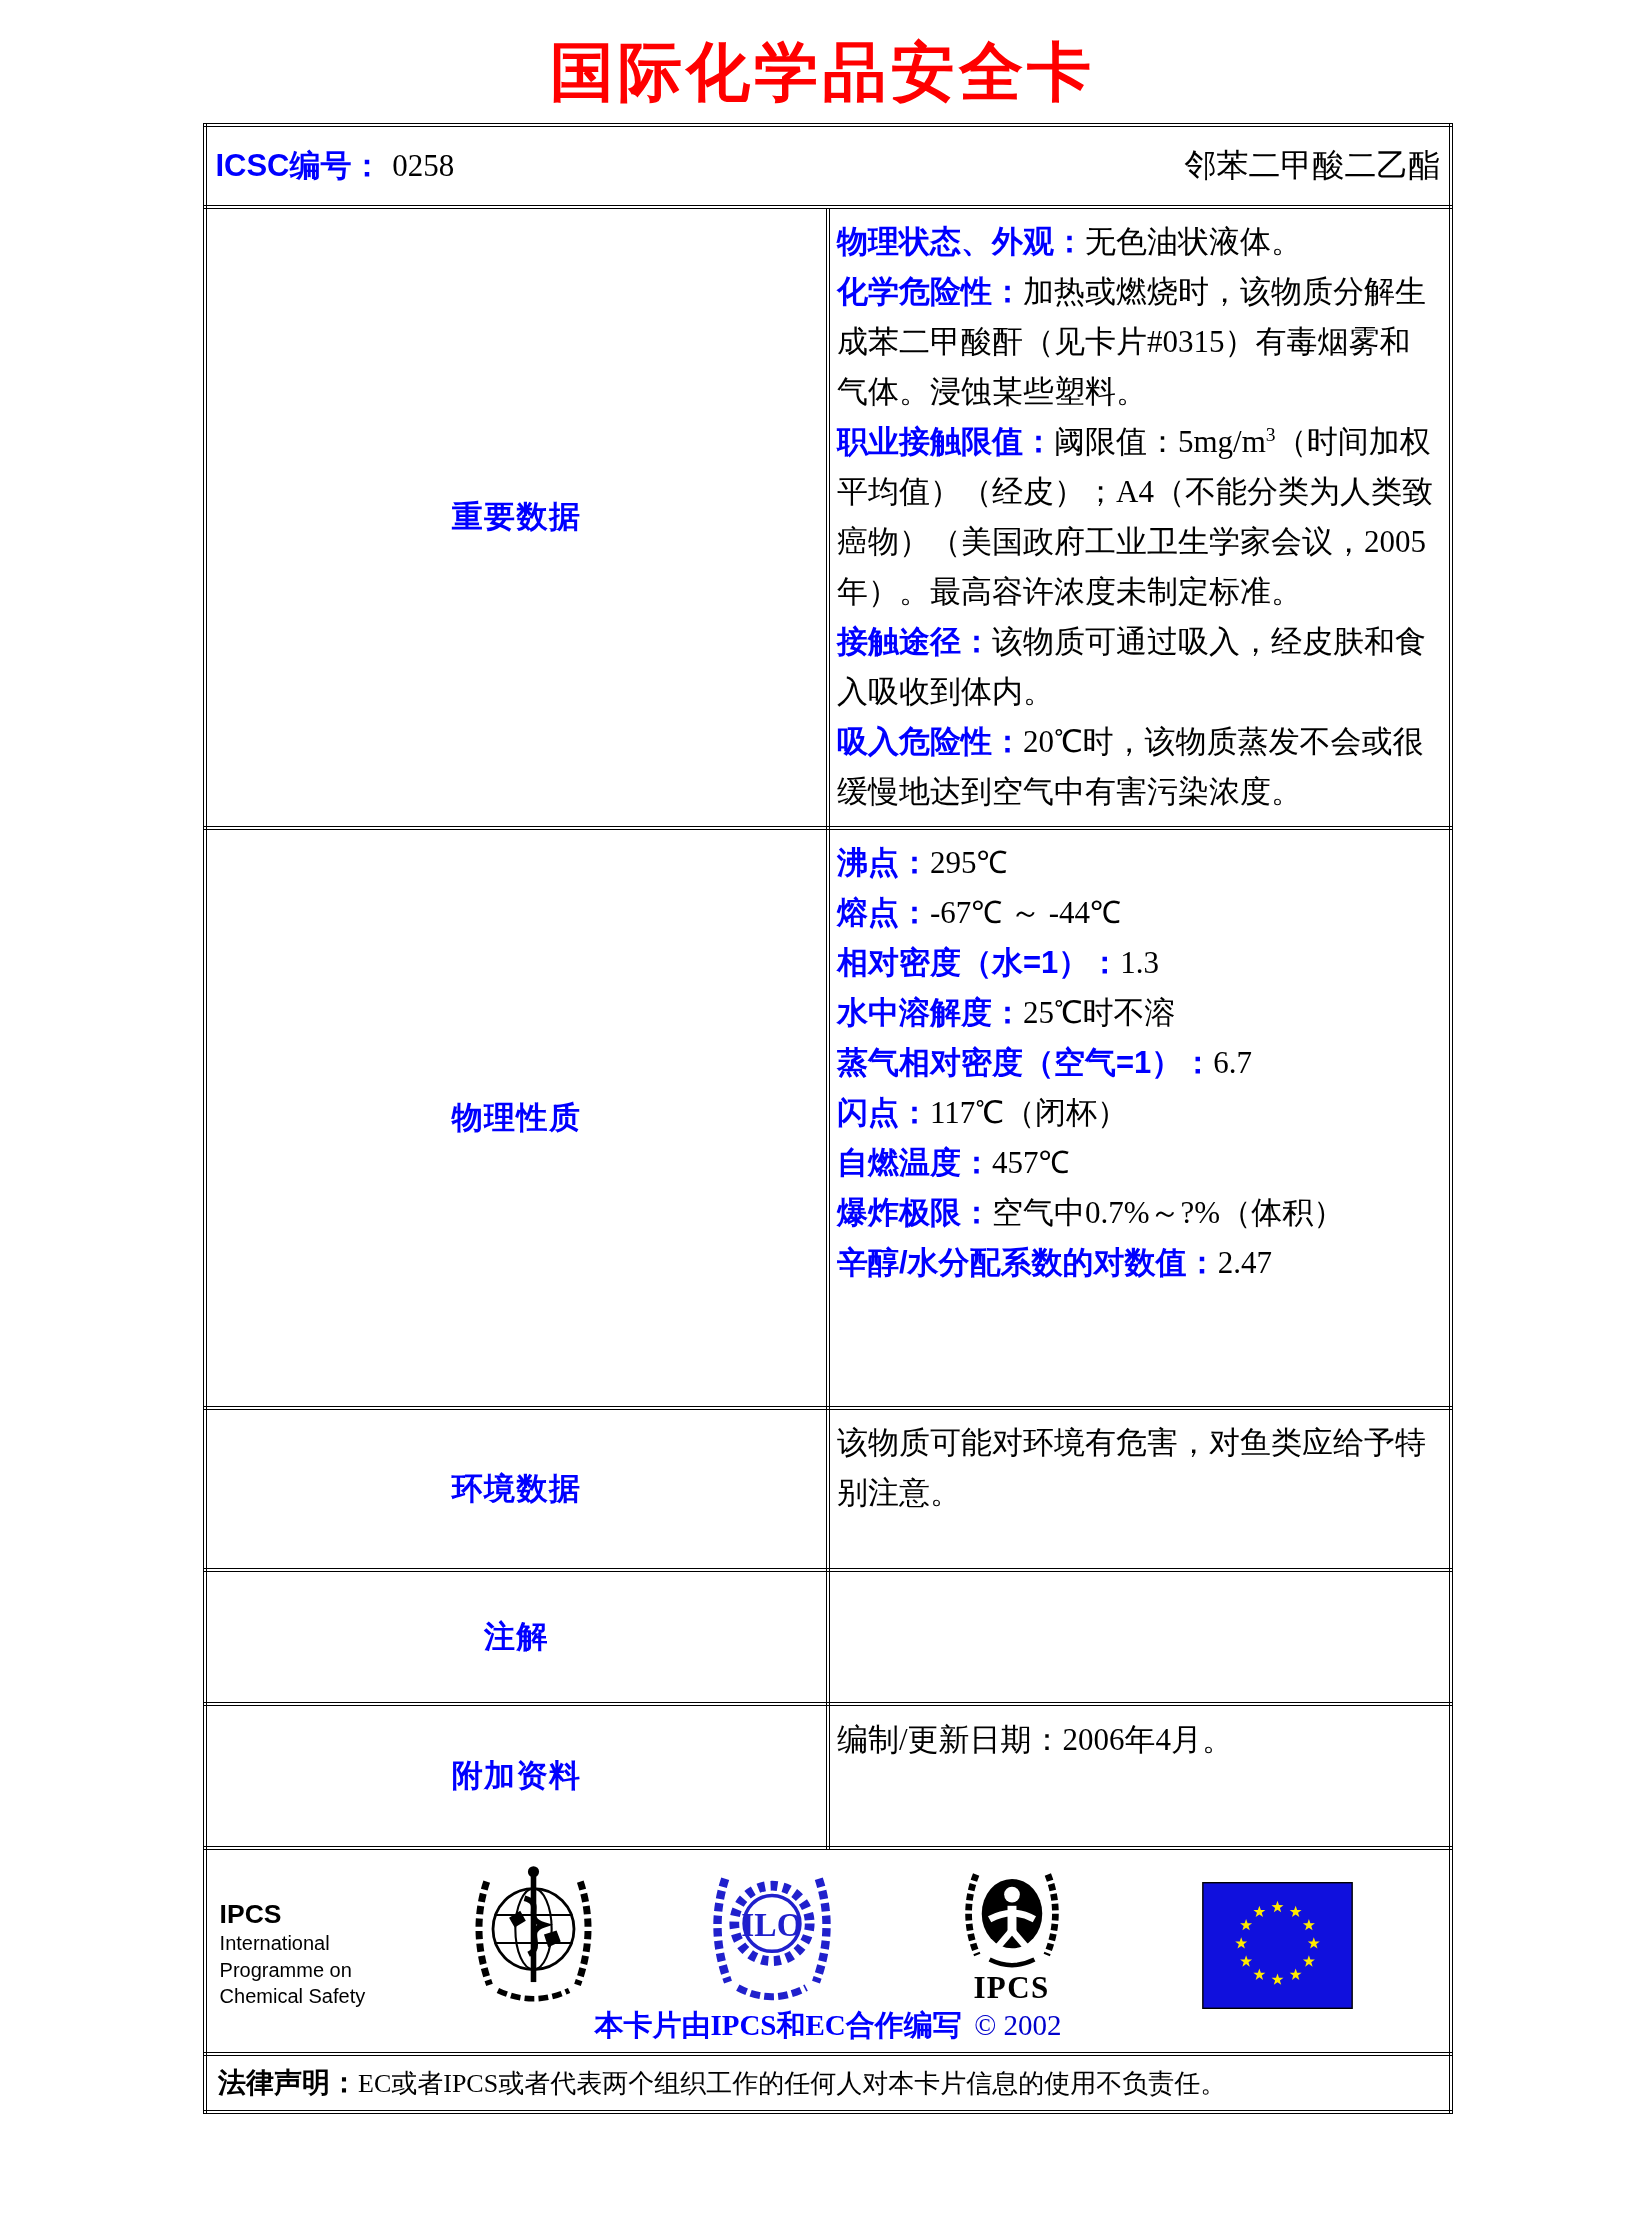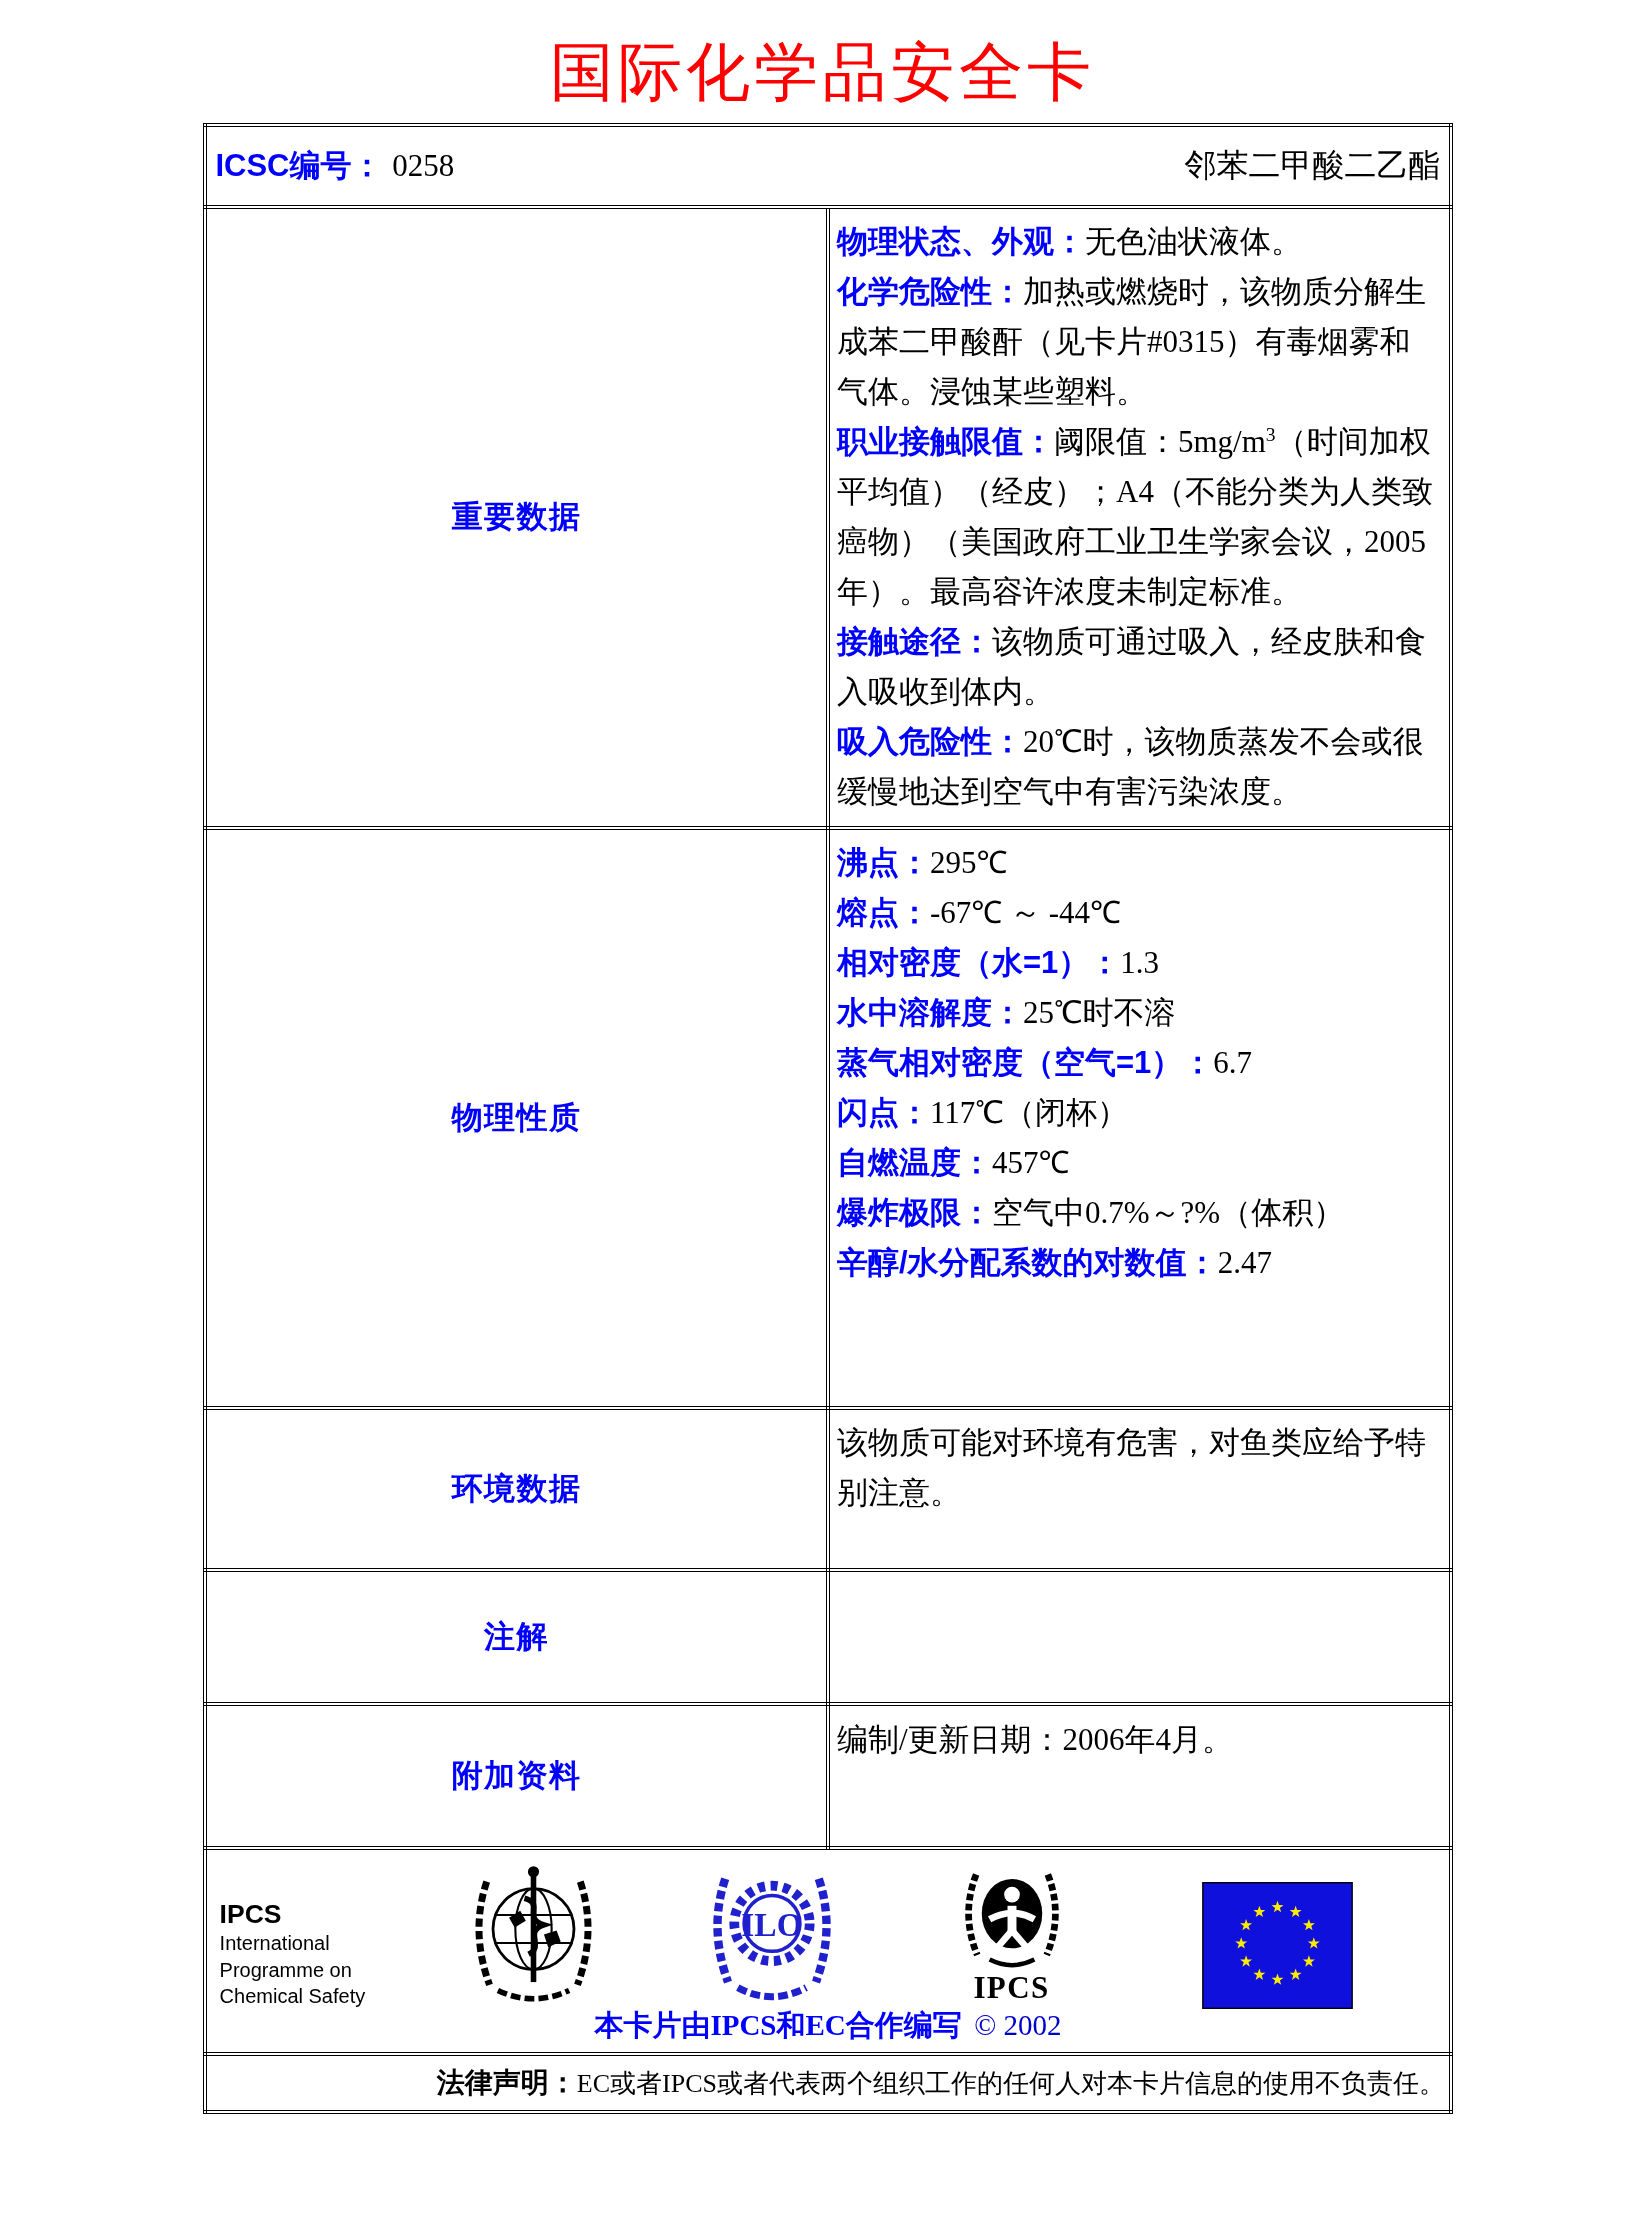--- a/index.html
+++ b/index.html
@@ -1,19 +1,19 @@
 <!DOCTYPE html>
 <html style="font-size:11.2px"><head>
 <meta charset="utf-8">
 <style>
   html,body{margin:0;padding:0;background:#ffffff;}
   body{width:1645px;height:2239px;position:relative;overflow:hidden;
        font-family:"Liberation Serif",serif;color:#000;}
   .page-title{position:absolute;left:0;right:0;top:29px;margin:0;text-align:center;
-       color:#ff0000;font-weight:normal;font-size:64px;letter-spacing:4.2px;
+       color:#ff0000;font-weight:bold;font-size:64px;letter-spacing:4.2px;
        font-family:"Liberation Serif",serif;}
   table.card{position:absolute;left:203px;top:123px;width:1250px;
        border-collapse:collapse;table-layout:fixed;}
   table.card, table.card td{border:4.2px double #000;}
   td{vertical-align:top;}
   .label-col{width:176px;}
   .label-cell{color:#0000ff;font-family:"Liberation Sans",sans-serif;font-weight:bold;
        font-size:31px;text-align:center;vertical-align:middle;letter-spacing:1.4px;}
   .content-cell{padding:8.4px 9.8px 8.4px 7px;font-size:31px;line-height:50px;}
   .content-cell p{margin:0;}
@@ -22,21 +22,21 @@
   .header-flex{display:flex;justify-content:space-between;align-items:center;}
   .icsc-no{font-size:31px;}
   .icsc-num{margin-left:9.8px;color:#000;}
   .chem-name{font-size:32px;}
   .h-important{height:513px;}
   .h-physical{height:559px;}
   .h-env{height:142px;}
   .h-notes{height:113px;}
   .h-add{height:123px;}
   .h-logos{height:194px;}
-  .legal-cell{height:54px;vertical-align:middle;padding:0 4px;font-size:26px;text-align:right;}
+  .legal-cell{height:54px;vertical-align:middle;padding:0 11px;font-size:26px;}
   .legal-label{font-family:"Liberation Sans",sans-serif;font-weight:bold;font-size:28px;color:#000;}
   sup{font-size:19.6px;line-height:0;}
   
   .logos-cell{position:relative;padding:4px;}
   .logo-band{position:absolute;left:0;top:8.4px;width:100%;height:148px;}
   .ipcs-block{position:absolute;left:12.6px;top:41px;font-family:"Liberation Sans",sans-serif;}
   .ipcs-acronym{font-size:26.5px;font-weight:bold;line-height:31px;}
   .ipcs-line{font-size:20px;line-height:26.5px;}
   .who-logo{position:absolute;left:260px;top:4.2px;}
   .ilo-logo{position:absolute;left:500px;top:4.2px;}

